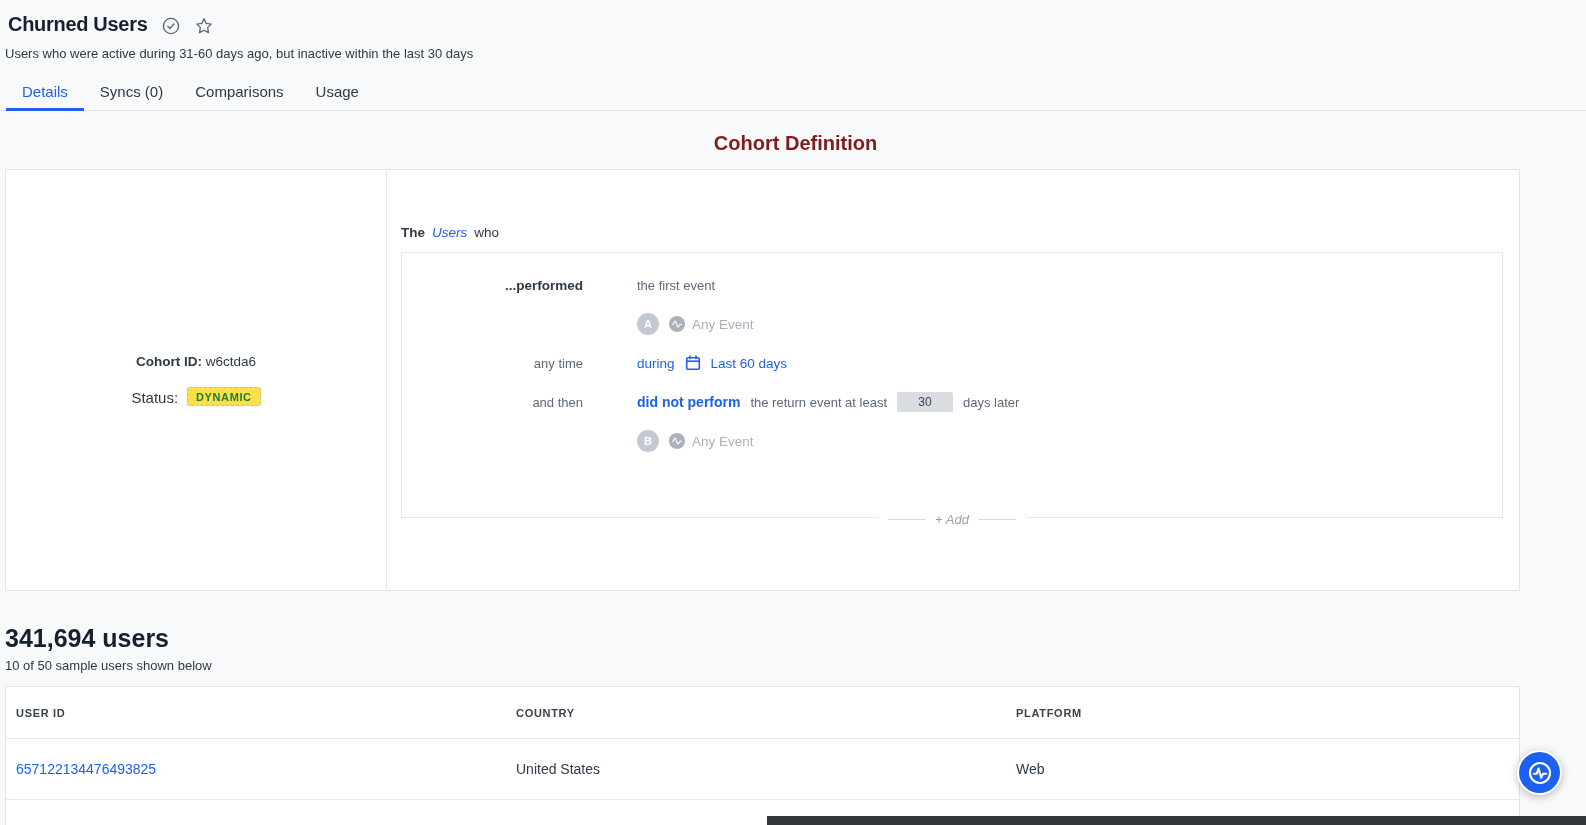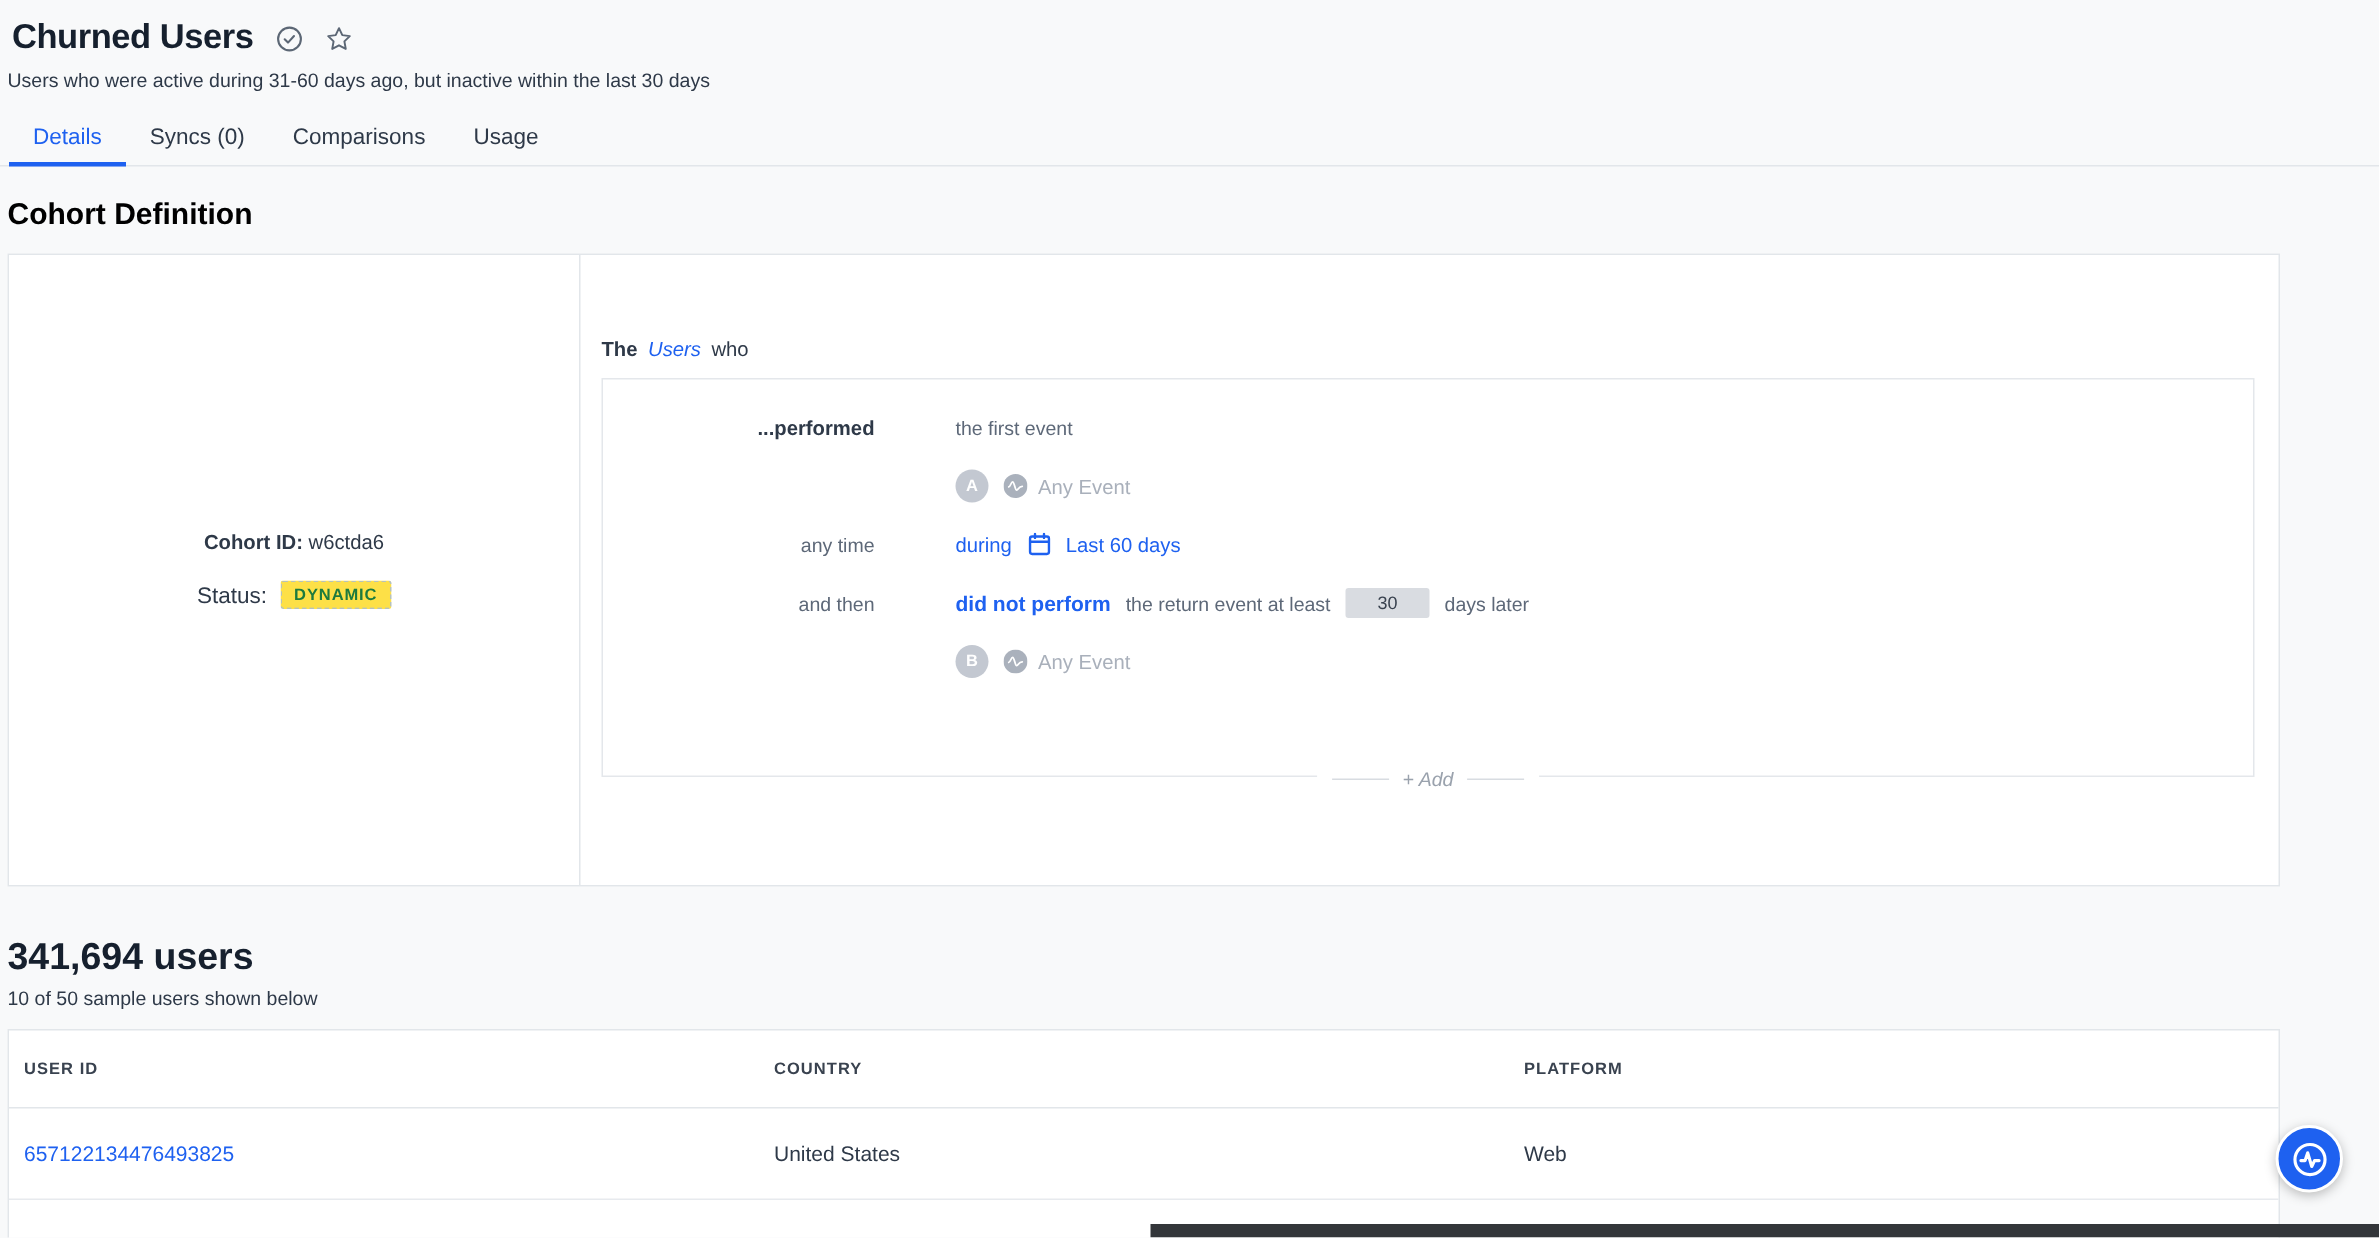--- a/index.html
+++ b/index.html
@@ -9,30 +9,30 @@
   *{box-sizing:border-box;}
   html,body{margin:0;padding:0;}
   body{
     width:1586px;height:825px;overflow:hidden;position:relative;
     background:#f8f9fa;color:#2f3a48;
     font-family:"Liberation Sans", sans-serif;
   }
   
   .page-header{padding:6px 0 0 8px;}
   .title-row{display:flex;align-items:center;gap:15px;}
-  .page-title{margin:0;font-size:23px;line-height:36px;font-weight:700;color:#16202e;letter-spacing:-0.3px;}
+  .page-title{margin:0;font-size:20px;line-height:36px;font-weight:700;color:#16202e;letter-spacing:-0.3px;}
   .hdr-icon{width:18px;height:18px;display:inline-flex;cursor:pointer;margin-top:3px;}
   .page-subtitle{margin:4px 0 0 -3px;font-size:13px;color:#2e3948;}
   
   .tabs{display:flex;padding-left:6px;margin-top:14px;border-bottom:1px solid #e2e6ea;}
   .tab{padding:8px 16px 10px;font-size:15px;color:#2e3948;position:relative;cursor:pointer;white-space:nowrap;}
   .tab.active{color:var(--accent);}
   .tab.active::after{content:"";position:absolute;left:0;right:0;bottom:-1px;height:3px;background:var(--accent);}
   
-  .section-title{margin:20px 0 0 5px;font-size:20px;line-height:24px;font-weight:700;color:#000000;}
+  .section-title{margin:20px 0 0 5px;font-size:20px;line-height:24px;font-weight:700;color:#7f1d1d;text-align:center;}
   
   .cohort-panel{margin:14px 0 0 5px;width:1515px;height:422px;background:#fff;border:1px solid #e2e6ea;display:flex;}
   .panel-left{width:381px;border-right:1px solid #e2e6ea;display:flex;flex-direction:column;align-items:center;justify-content:center;gap:18px;flex:none;}
   .cohort-id-line{font-size:13.5px;color:#2e3948;}
   .cohort-id-line .lbl{font-weight:700;}
   .status-line{font-size:15px;color:#2e3948;display:flex;align-items:flex-end;gap:9px;}
   .status-badge{font-size:11px;font-weight:700;letter-spacing:0.6px;color:var(--status_green);background:#fde047;border:1px dashed #b7c2ba;padding:3px 8px 2px;border-radius:2px;}
   .panel-right{flex:1;padding:55px 16px 0 14px;}
   .who-line{font-size:13.5px;color:#2e3948;display:flex;align-items:center;gap:7px;}
   .who-line .the{font-weight:700;}

